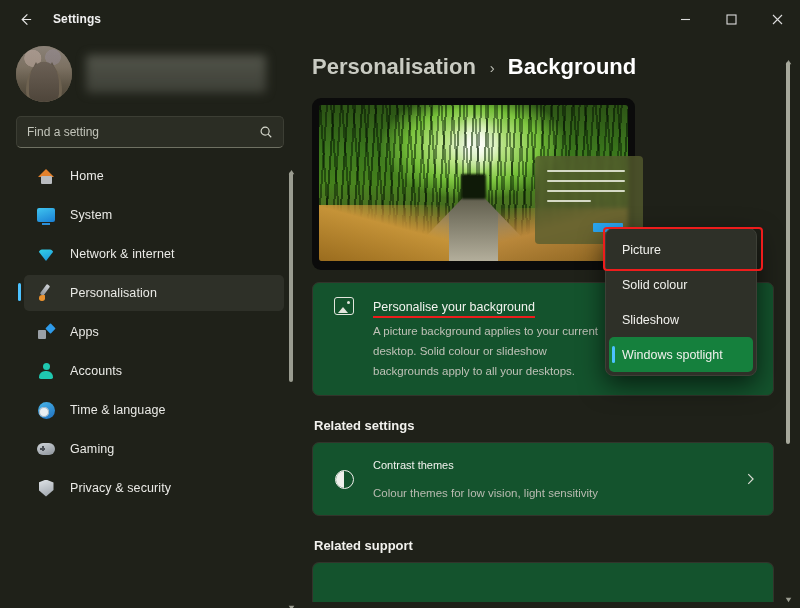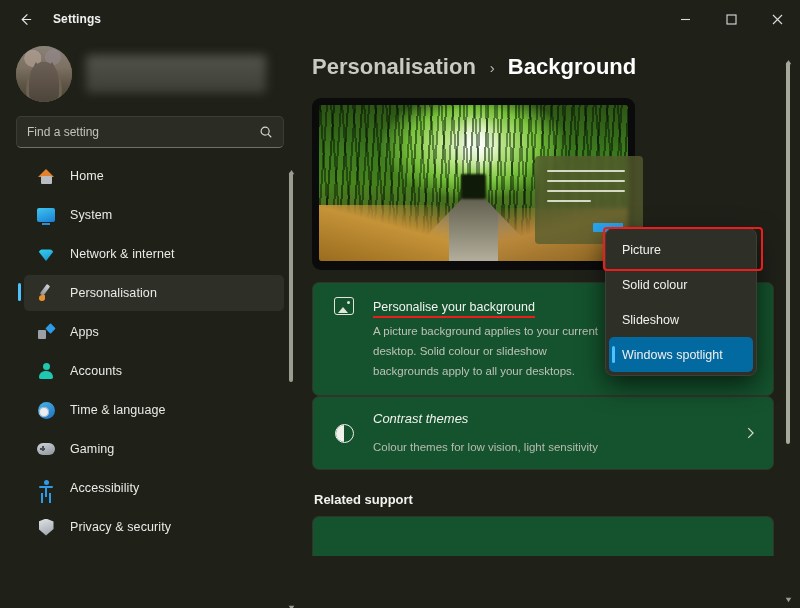--- a/index.html
+++ b/index.html
@@ -172,21 +172,21 @@
   .picicon::before{ content:""; position:absolute; left:2.5px; bottom:1.5px; width:0;height:0;
     border-left:5px solid transparent; border-right:5px solid transparent; border-bottom:6px solid #e3e5dd; }
   .picicon::after{ content:""; position:absolute; right:3px; top:3px; width:3.4px;height:3.4px;border-radius:50%;background:#e3e5dd; }
   .card .ctxt{ flex:1; min-width:0; }
   .card .ctitle{ font-size:12.5px; color:#f2f2ee; position:relative; display:inline-block; }
   .card.bg-card .ctitle{ padding-bottom:2px; border-bottom:2px solid #ee1c1c; }
   .card .cdesc{ font-size:11.5px; color:#bfc1b7; line-height:20px; margin-top:3px; max-width:230px; }
 
   .sechead{ font-size:13px; font-weight:700; color:#f2f2ee; margin:22px 0 9px 2px; }
   .card.rel{ margin-bottom:0; padding:12px 16px; }
-  .card.rel .ctitle{ font-size:13px;font-style:italic; }
+  .card.rel .ctitle{ font-size:11px; }
   .card.rel .cdesc{ font-size:11.5px; color:#b9bbb1; max-width:none; margin-top:10px; }
   .halfmoon{ width:19px;height:19px;border-radius:50%;border:1.6px solid #f0f0ec; position:relative; overflow:hidden; }
   .halfmoon::after{ content:""; position:absolute; left:0; top:0; width:50%; height:100%; background:#f0f0ec; }
   .chev{ width:14px; height:14px; margin-left:10px; }
   .chev svg{ width:14px;height:14px; stroke:#d9dbd2; fill:none; stroke-width:1.4; }
   .card.partial{ height:40px; overflow:hidden; border-bottom:none; border-radius:7px 7px 0 0; }
 
   
   .mb-track{ position:absolute; right:6px; top:0; bottom:0; width:12px; }
   .mb-thumb{ position:absolute; left:4px; width:4px; background:#a7a99c; border-radius:3px; }
@@ -194,21 +194,21 @@
   .mb-arrow svg{ width:7px;height:7px; fill:#9a9c90; }
 
   
   .dropdown{
     position:absolute; left:605px; top:228px; width:152px;
     background:#2e3028; border:1px solid #3d3f36; border-radius:8px; padding:3px;
     box-shadow:0 9px 26px rgba(0,0,0,.62); z-index:40;
   }
   .ditem{ height:35px; display:flex; align-items:center; padding-left:13px; border-radius:5px;
     position:relative; cursor:pointer; font-size:12.5px; color:#f1f1ed; }
-  .ditem.sel{ background:#0369a1; }
+  .ditem.sel{ background:#15803d; }
   .ditem.sel::before{ content:""; position:absolute; left:3px; top:9px; width:3px; height:17px;
     background:#4cc2ff; border-radius:2px; }
   .redbox{ position:absolute; left:603px; top:227px; width:160px; height:44px;
     border:2.5px solid #ee1c1c; border-radius:4px; z-index:50; pointer-events:none; }
 </style>
 </head>
 <body>
 
 <div class="app">
 
@@ -308,28 +308,20 @@
           <span class="lb">Time &amp; language</span>
         </div>
         <div class="navitem">
           <span class="ic">
               <i class="i-game"></i>
             </span>
           <span class="lb">Gaming</span>
         </div>
         <div class="navitem">
           <span class="ic">
-              <i class="i-accs">
-                <i></i>
-              </i>
-            </span>
-          <span class="lb">Accessibility</span>
-        </div>
-        <div class="navitem">
-          <span class="ic">
               <i class="i-priv"></i>
             </span>
           <span class="lb">Privacy &amp; security</span>
         </div>
 
         <div class="sb-track">
           <div class="sb-arrow up"><svg viewBox="0 0 8 8">
                 <path d="M4 1 7.2 6H.8z"></path>
               </svg></div>
           <div class="sb-thumb" style="top:14px; height:210px;"></div>
@@ -370,20 +362,21 @@
       <div class="card bg-card">
         <span class="cicon">
             <i class="picicon"></i>
           </span>
         <div class="ctxt">
           <div class="ctitle">Personalise your background</div>
           <div class="cdesc">A picture background applies to your current desktop. Solid colour or slideshow backgrounds apply to all your desktops.</div>
         </div>
       </div>
 
+      <div class="sechead">Related settings</div>
 
       <div class="card rel">
         <span class="cicon">
             <i class="halfmoon"></i>
           </span>
         <div class="ctxt">
           <div class="ctitle">Contrast themes</div>
           <div class="cdesc">Colour themes for low vision, light sensitivity</div>
         </div>
         <span class="chev">

